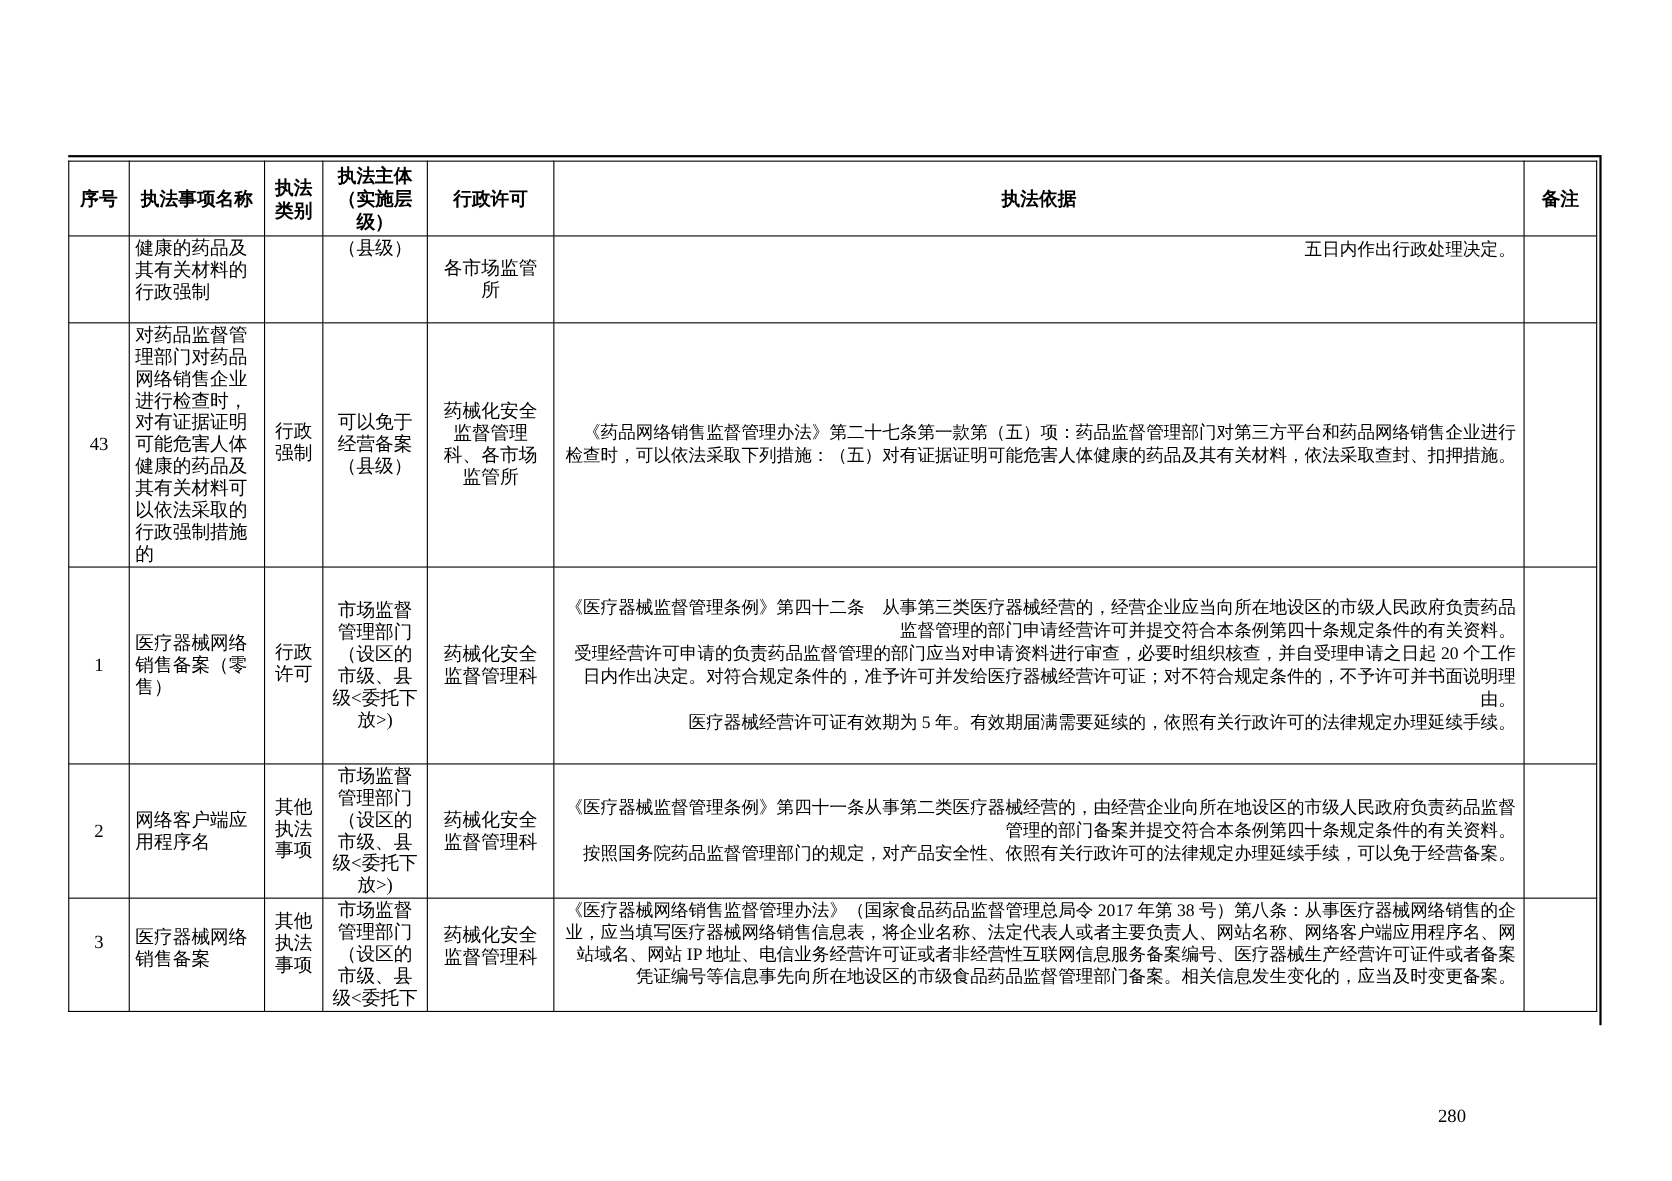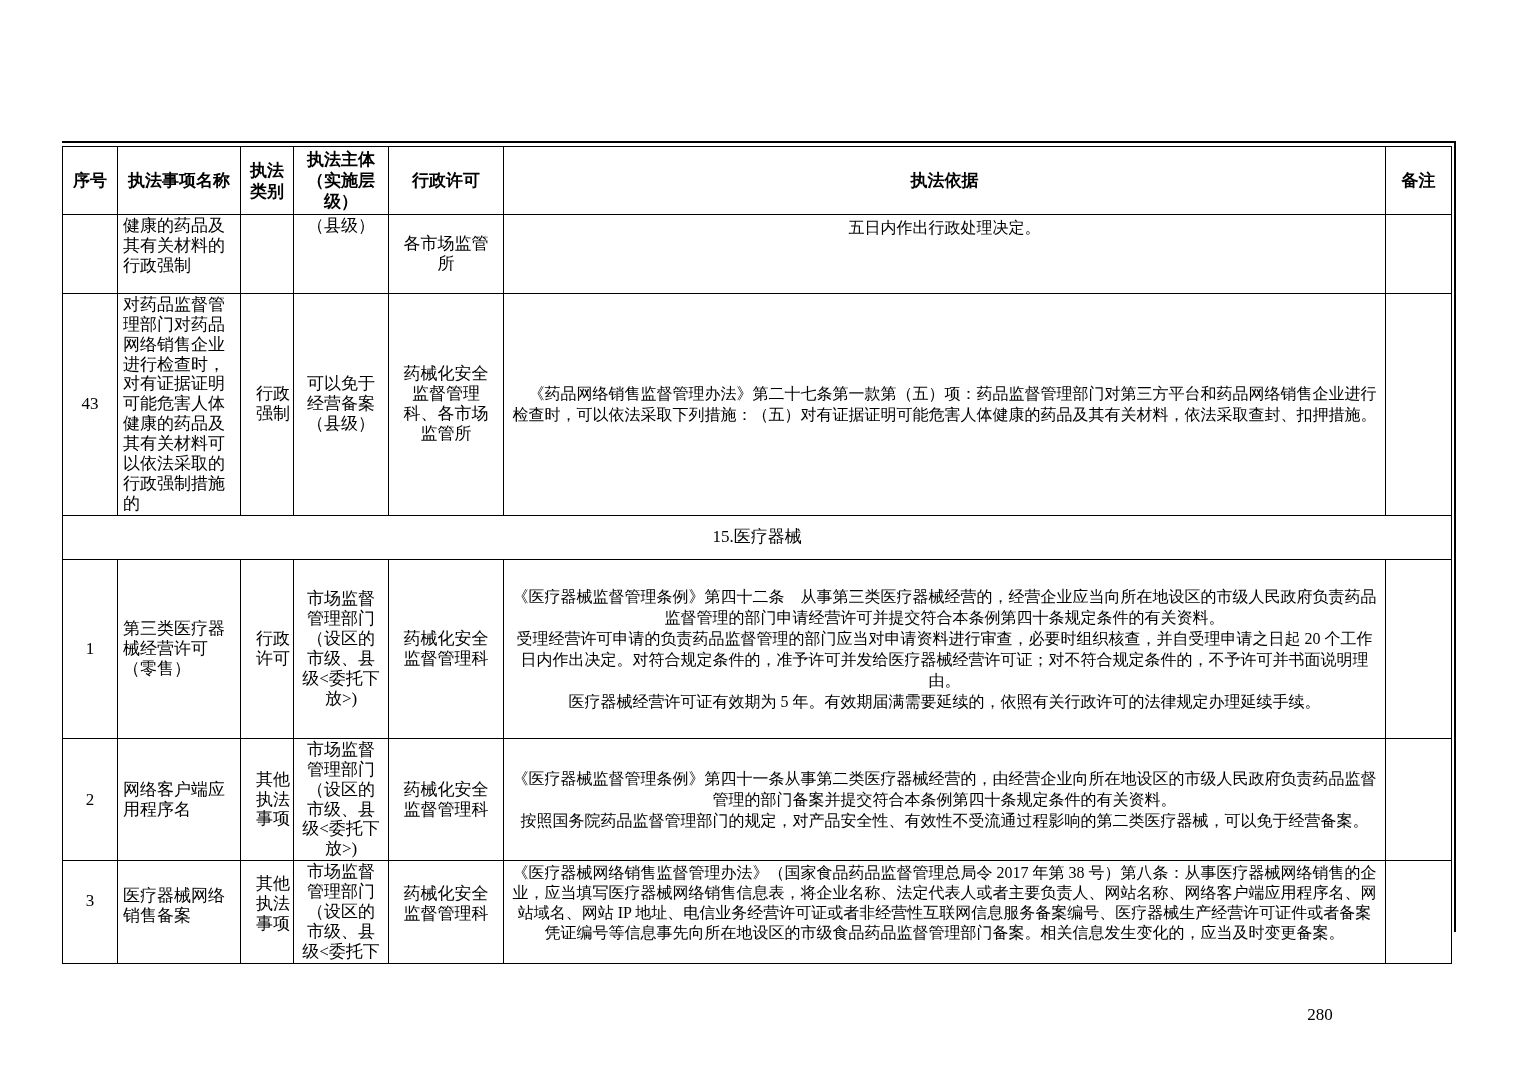--- a/index.html
+++ b/index.html
@@ -19,24 +19,24 @@
   td,th{
     border:1px solid #000;overflow:hidden;
     font-size:17px;line-height:19.9px;vertical-align:middle;
     padding:1px 4px;word-break:break-all;
   }
   th{font-weight:bold;text-align:center;line-height:21px;padding:2px;}
   th.h-subj{padding:2px 10px;}
 
   .c-serial{text-align:center;padding:1px 2px;}
   .c-name{text-align:left;padding:1px 5px;}
-  .c-cat{text-align:right;padding:1px 3px;}
+  .c-cat{text-align:center;padding:1px 3px;font-family:Liberation Mono, monospace;}
   .c-subj{text-align:center;padding:1px 6px;}
   .c-org{text-align:center;padding:19px 8px;}
-  .c-basis{font-size:16px;line-height:21px;padding:2px 7px;text-align:center;}
+  .c-basis{font-size:16px;line-height:21px;padding:2px 7px;text-align:right;}
   .c-basis p{margin:0;}
   .c-remark{padding:0;}
 
   tr.h-head{height:58px;}
   tr.h-a{height:61px;}
   tr.h-43{height:219px;}
   tr.h-sec{height:44px;}
   tr.h-1{height:179px;}
   tr.h-2{height:121px;}
   tr.h-3{height:103px;}
@@ -98,47 +98,44 @@
     <td class="c-name">对药品监督管理部门对药品网络销售企业进行检查时，对有证据证明可能危害人体健康的药品及其有关材料可以依法采取的行政强制措施的</td>
     <td class="c-cat">行政强制</td>
     <td class="c-subj">可以免于经营备案（县级）</td>
     <td class="c-org">药械化安全监督管理科、各市场监管所</td>
     <td class="c-basis">
       <p>　《药品网络销售监督管理办法》第二十七条第一款第（五）项：药品监督管理部门对第三方平台和药品网络销售企业进行检查时，可以依法采取下列措施：（五）对有证据证明可能危害人体健康的药品及其有关材料，依法采取查封、扣押措施。</p>
     </td>
     <td class="c-remark"></td>
   </tr>
 
-  <tr class="h-sec">
-    <td class="section-cell" colspan="7">15.医疗器械</td>
-  </tr>
 
   <tr class="h-1">
     <td class="c-serial">1</td>
-    <td class="c-name">第三类医疗器械经营许可（零售）</td>
+    <td class="c-name">医疗器械网络销售备案（零售）</td>
     <td class="c-cat">行政许可</td>
     <td class="c-subj">市场监督管理部门（设区的市级、县级&lt;委托下放&gt;)</td>
     <td class="c-org">药械化安全监督管理科</td>
     <td class="c-basis">
       <p>《医疗器械监督管理条例》第四十二条　从事第三类医疗器械经营的，经营企业应当向所在地设区的市级人民政府负责药品监督管理的部门申请经营许可并提交符合本条例第四十条规定条件的有关资料。</p>
       <p>受理经营许可申请的负责药品监督管理的部门应当对申请资料进行审查，必要时组织核查，并自受理申请之日起 20 个工作日内作出决定。对符合规定条件的，准予许可并发给医疗器械经营许可证；对不符合规定条件的，不予许可并书面说明理由。</p>
       <p>医疗器械经营许可证有效期为 5 年。有效期届满需要延续的，依照有关行政许可的法律规定办理延续手续。</p>
     </td>
     <td class="c-remark"></td>
   </tr>
 
   <tr class="h-2">
     <td class="c-serial">2</td>
     <td class="c-name">网络客户端应用程序名</td>
     <td class="c-cat">其他执法事项</td>
     <td class="c-subj">市场监督管理部门（设区的市级、县级&lt;委托下放&gt;)</td>
     <td class="c-org">药械化安全监督管理科</td>
     <td class="c-basis">
       <p>《医疗器械监督管理条例》第四十一条从事第二类医疗器械经营的，由经营企业向所在地设区的市级人民政府负责药品监督管理的部门备案并提交符合本条例第四十条规定条件的有关资料。</p>
-      <p>按照国务院药品监督管理部门的规定，对产品安全性、有效性不受流通过程影响的第二类医疗器械，可以免于经营备案。</p>
+      <p>按照国务院药品监督管理部门的规定，对产品安全性、依照有关行政许可的法律规定办理延续手续，可以免于经营备案。</p>
     </td>
     <td class="c-remark"></td>
   </tr>
 
   <tr class="h-3">
     <td class="c-serial">3</td>
     <td class="c-name">医疗器械网络销售备案</td>
     <td class="c-cat">其他执法事项</td>
     <td class="c-subj">市场监督管理部门（设区的市级、县级&lt;委托下</td>
     <td class="c-org">药械化安全监督管理科</td>

